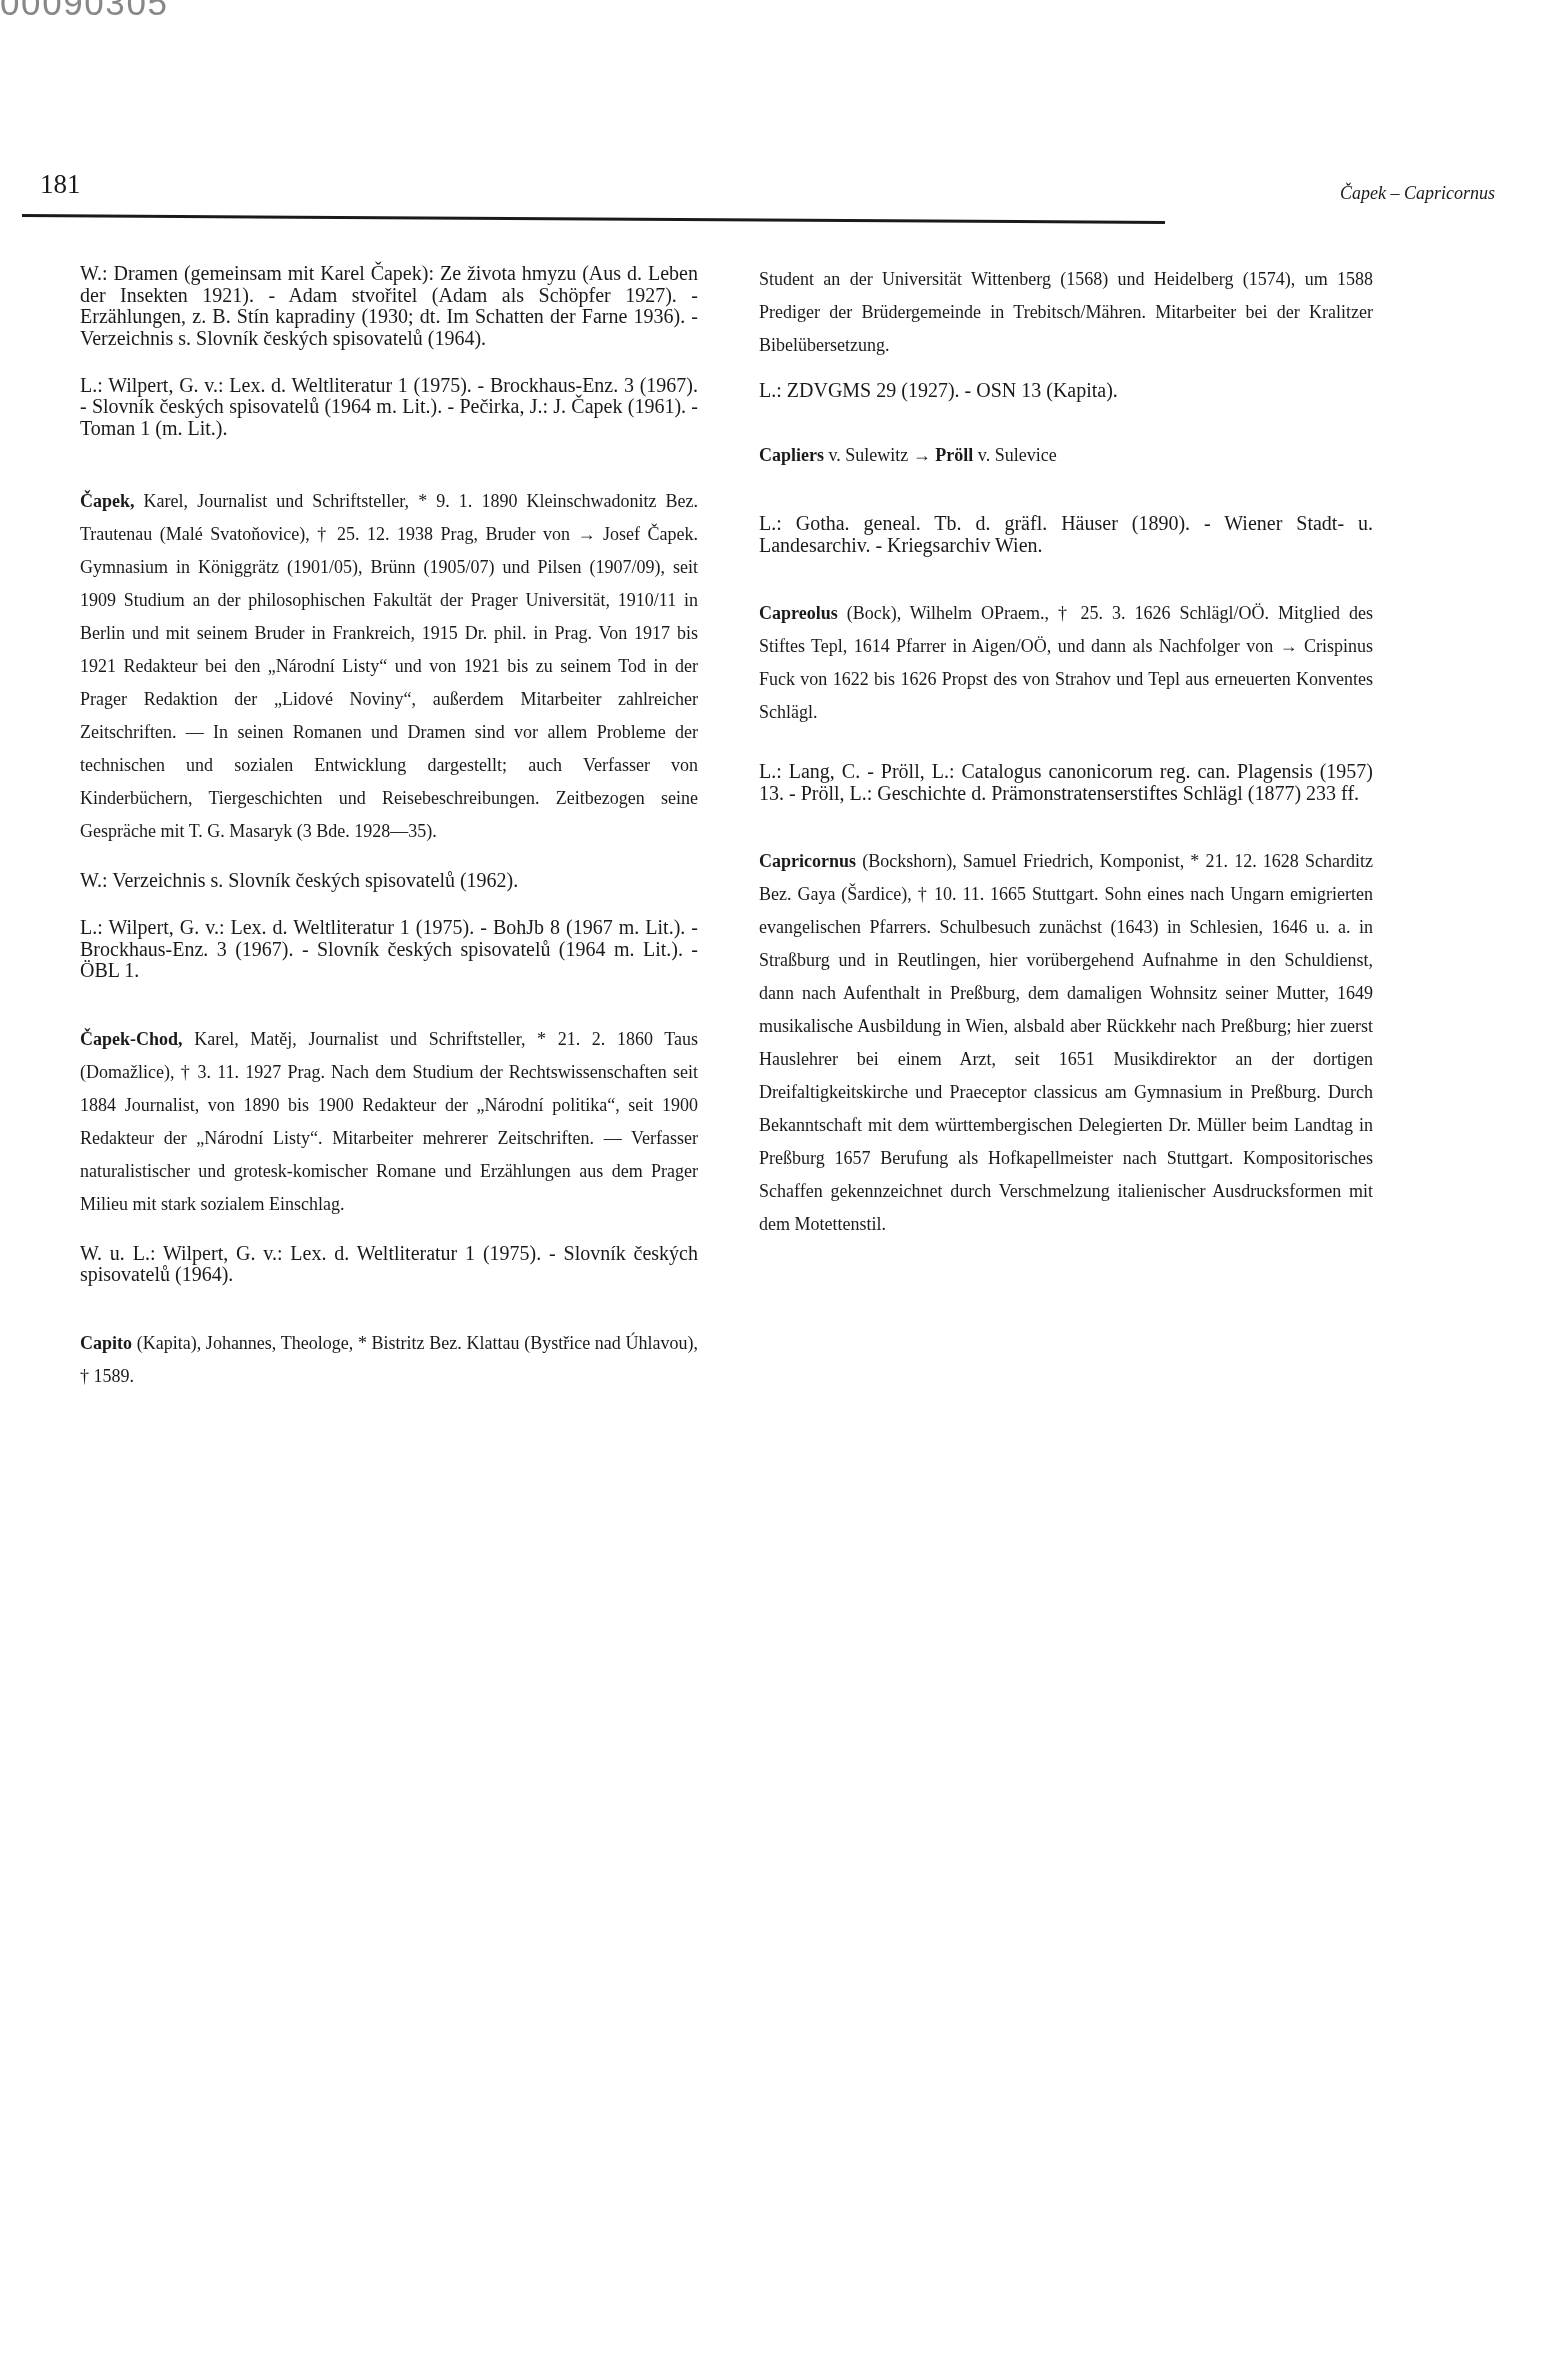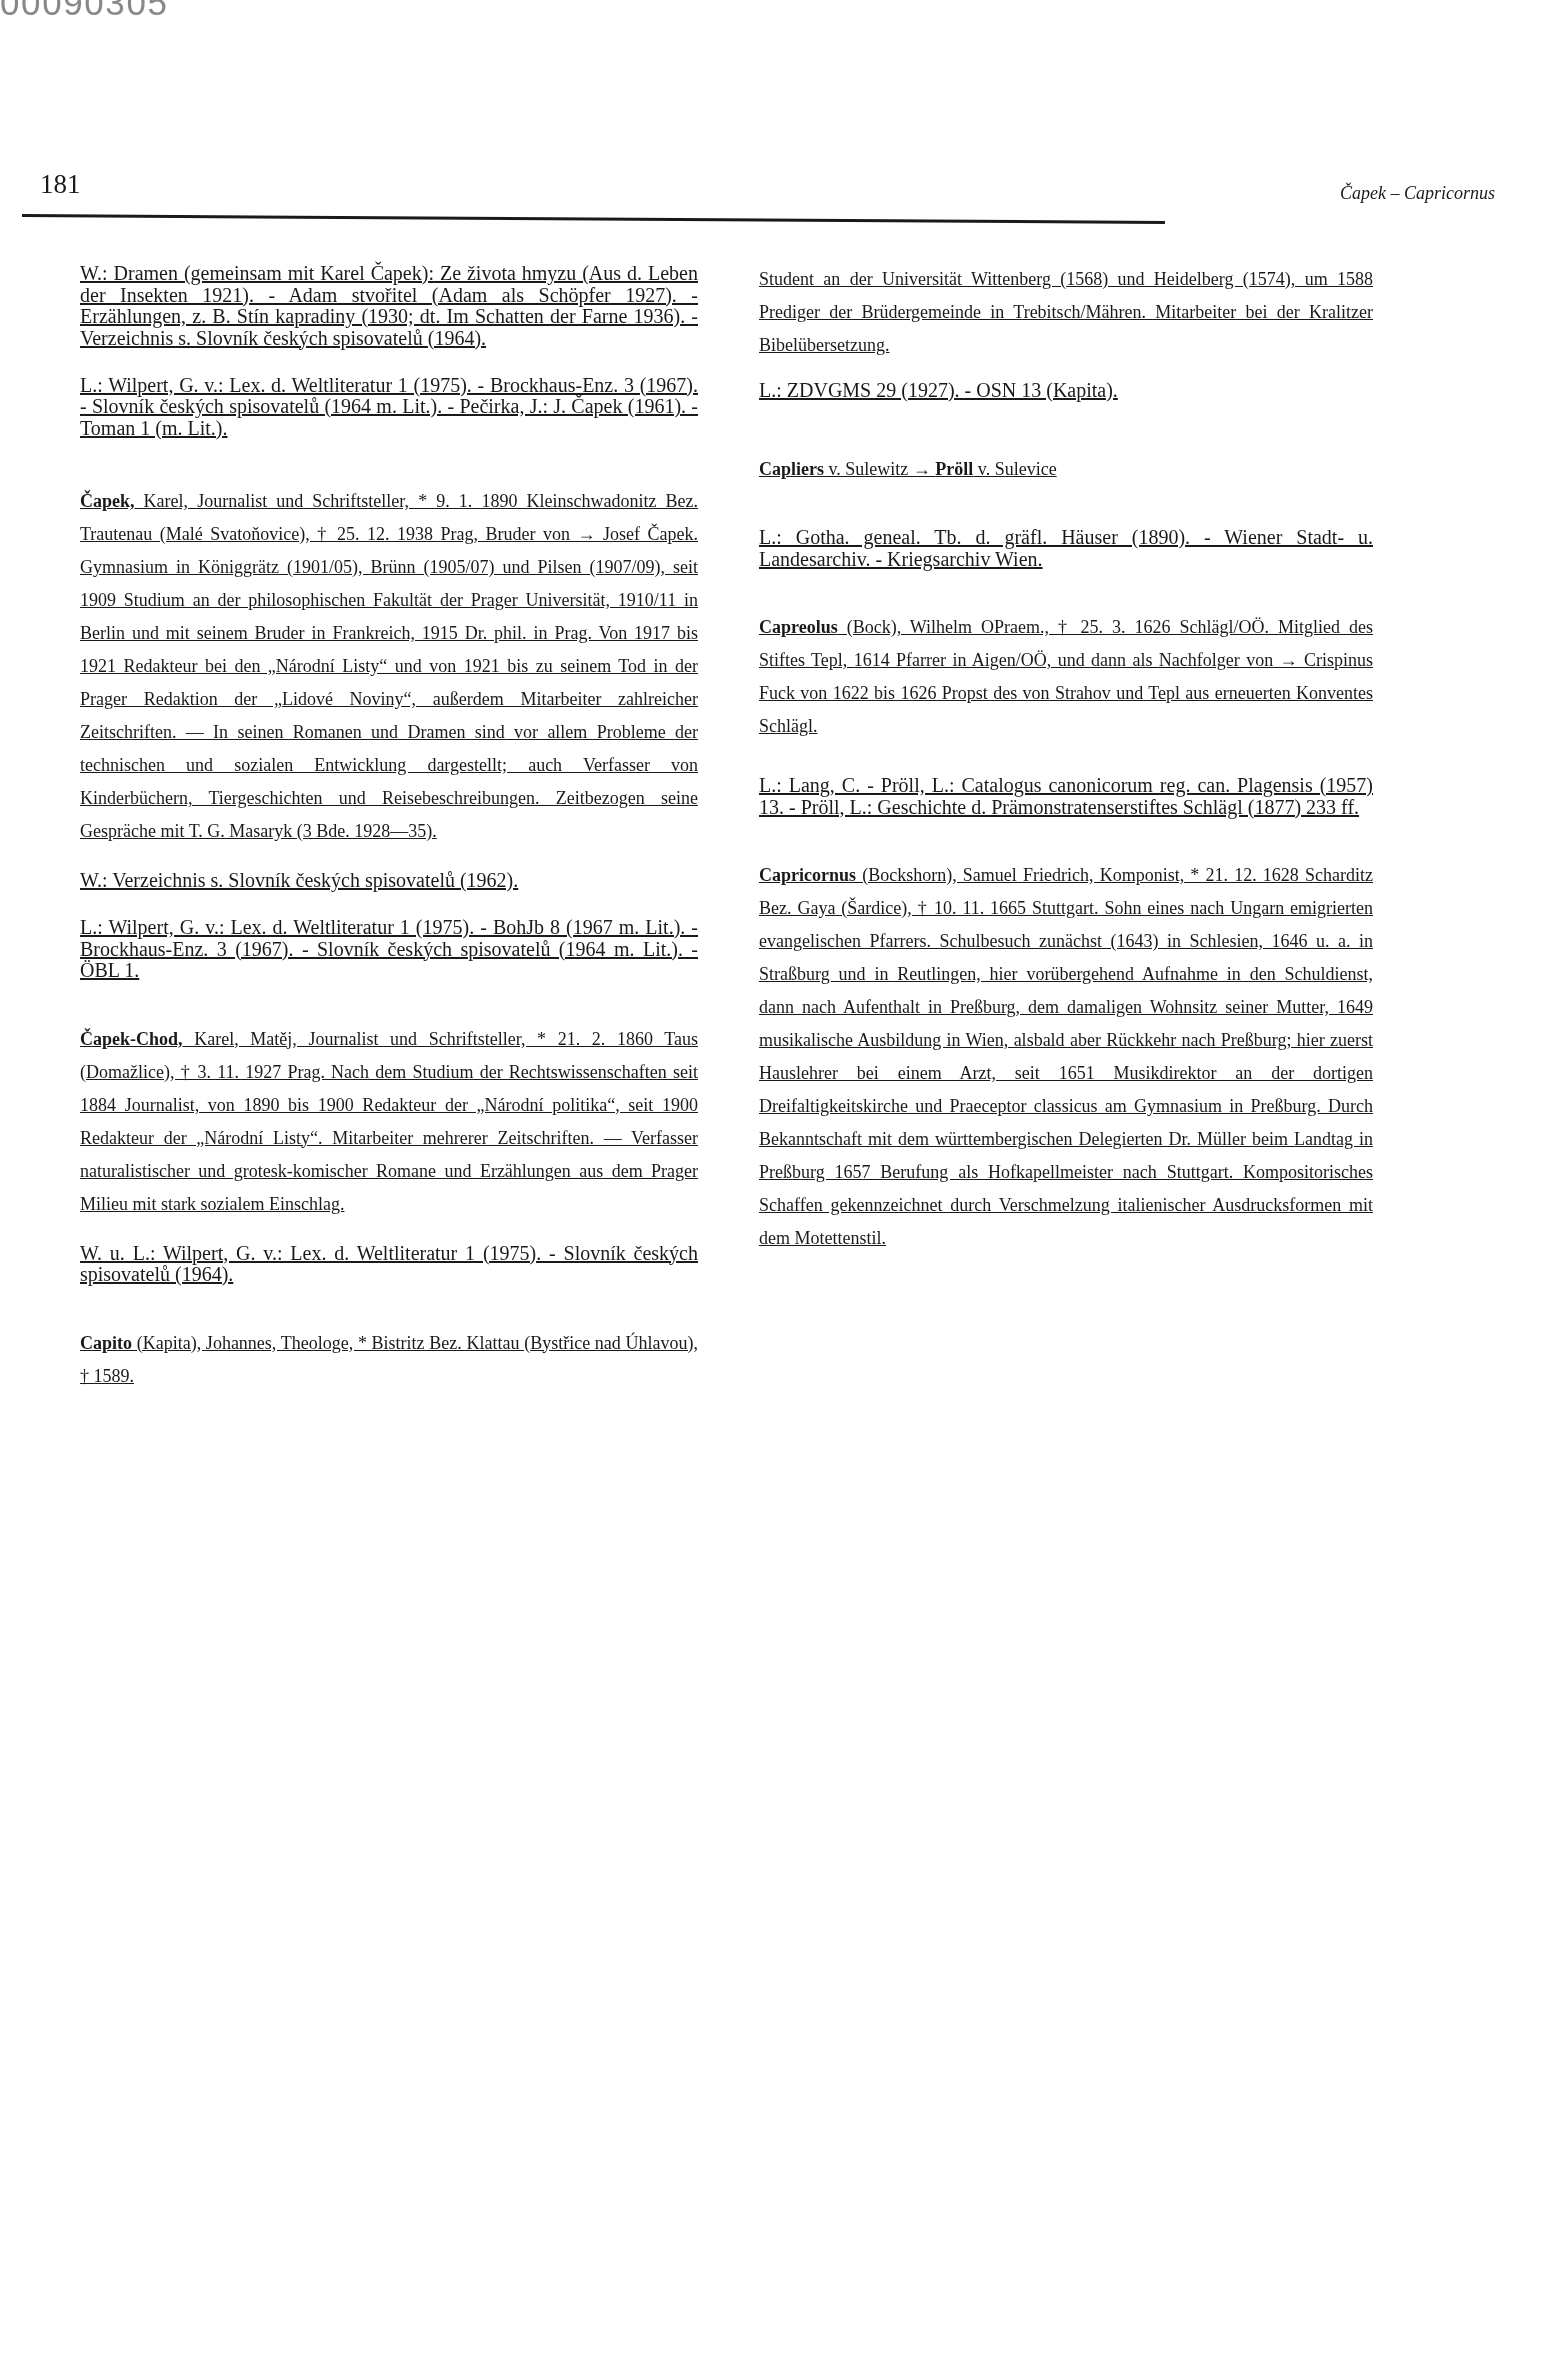--- a/index.html
+++ b/index.html
@@ -4,21 +4,21 @@
 <style>
   html, body { margin:0; padding:0; background:#ffffff; }
   body { width:1561px; height:2377px; position:relative; overflow:hidden;
          font-family:"Liberation Serif","DejaVu Serif",serif; color:#1a1a1a; }
   .corner-id { position:absolute; left:0; top:-17.5px; font-family:"Liberation Sans","DejaVu Sans",sans-serif;
                font-size:35px; color:#888; letter-spacing:1.6px; }
   .page-number { position:absolute; left:40px; top:169px; font-size:27px;text-align:center; }
   .running-head { position:absolute; right:66px; top:183px; font-size:18px;font-style:italic; }
   .head-rule { position:absolute; left:22px; top:214px; width:1143px; height:3.2px; background:#1a1a1a;
                transform:rotate(0.35deg); transform-origin:left; }
-  .col { position:absolute; top:263px;text-decoration:underline; }
+  .col { position:absolute; top:263px; }
   .col-left { left:80px; width:618px; }
   .col-right { left:759px; width:614px; }
   .entry { margin-bottom:41px; }
   .body-text { font-size:18px; line-height:33px; text-align:justify; margin:0; }
   .small-text { font-size:20px; line-height:21.5px; text-align:justify; margin:0 0 25.5px 0; }
   .lemma { font-weight:bold; }
 </style>
 </head>
 <body>
 
@@ -42,21 +42,21 @@
     <p class="small-text">W. u. L.: Wilpert, G. v.: Lex. d. Weltliteratur 1 (1975). - Slovník českých spisovatelů (1964).</p>
   </div>
 
   <div class="entry">
     <p class="body-text"><span class="lemma">Capito</span><span> (Kapita), Johannes, Theologe, * Bistritz Bez. Klattau (Bystřice nad Úhlavou), † 1589.</span></p>
   </div>
 </div>
 
 <div class="col col-right">
   <p class="body-text" style="margin-bottom:17.5px">Student an der Universität Wittenberg (1568) und Heidelberg (1574), um 1588 Prediger der Brüdergemeinde in Trebitsch/Mähren. Mitarbeiter bei der Kralitzer Bibelübersetzung.</p>
-  <p class="small-text" style="margin-bottom:52px">L.: ZDVGMS 29 (1927). - OSN 13 (Kapita).</p>
+  <p class="small-text" style="margin-bottom:38px">L.: ZDVGMS 29 (1927). - OSN 13 (Kapita).</p>
 
   <div class="entry">
     <p class="body-text"><span class="lemma">Capliers</span><span> v. Sulewitz → </span><span class="lemma">Pröll</span><span> v. Sulevice</span></p>
   </div>
 
   <div class="entry">
     <p class="small-text">L.: Gotha. geneal. Tb. d. gräfl. Häuser (1890). - Wiener Stadt- u. Landesarchiv. - Kriegsarchiv Wien.</p>
   </div>
 
   <div class="entry">

